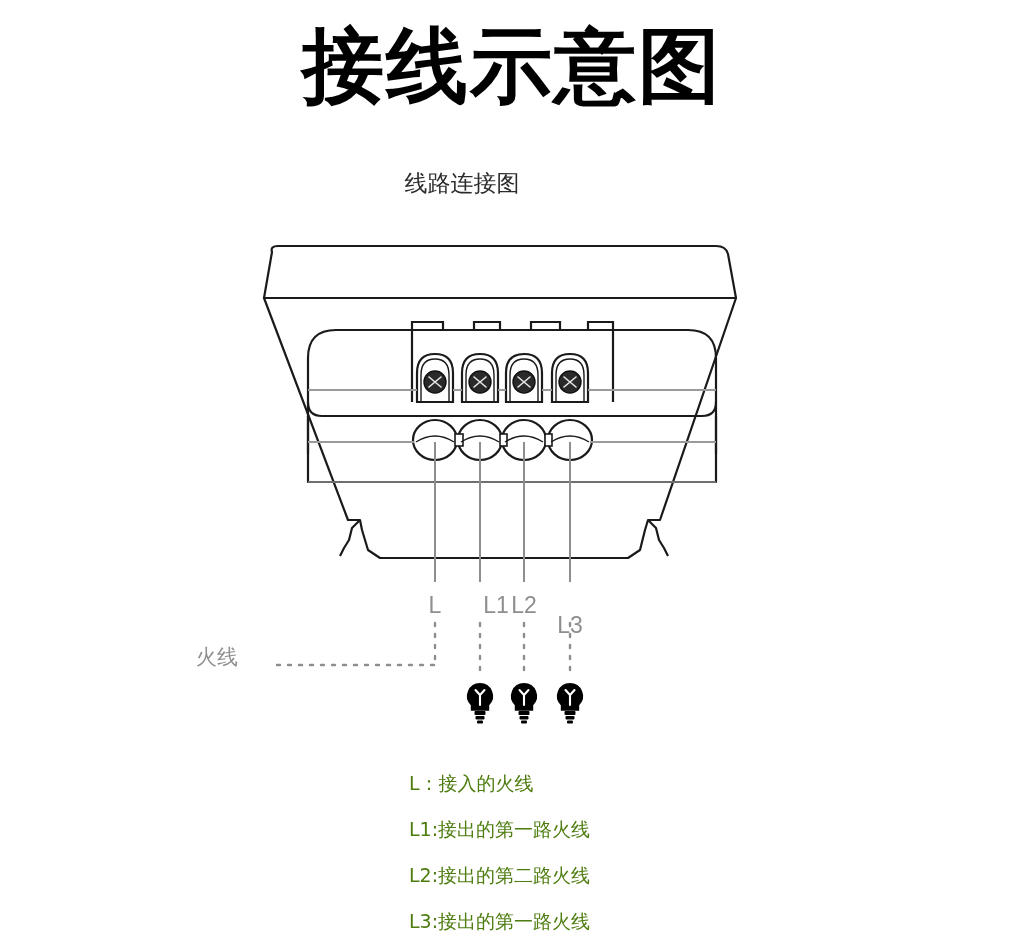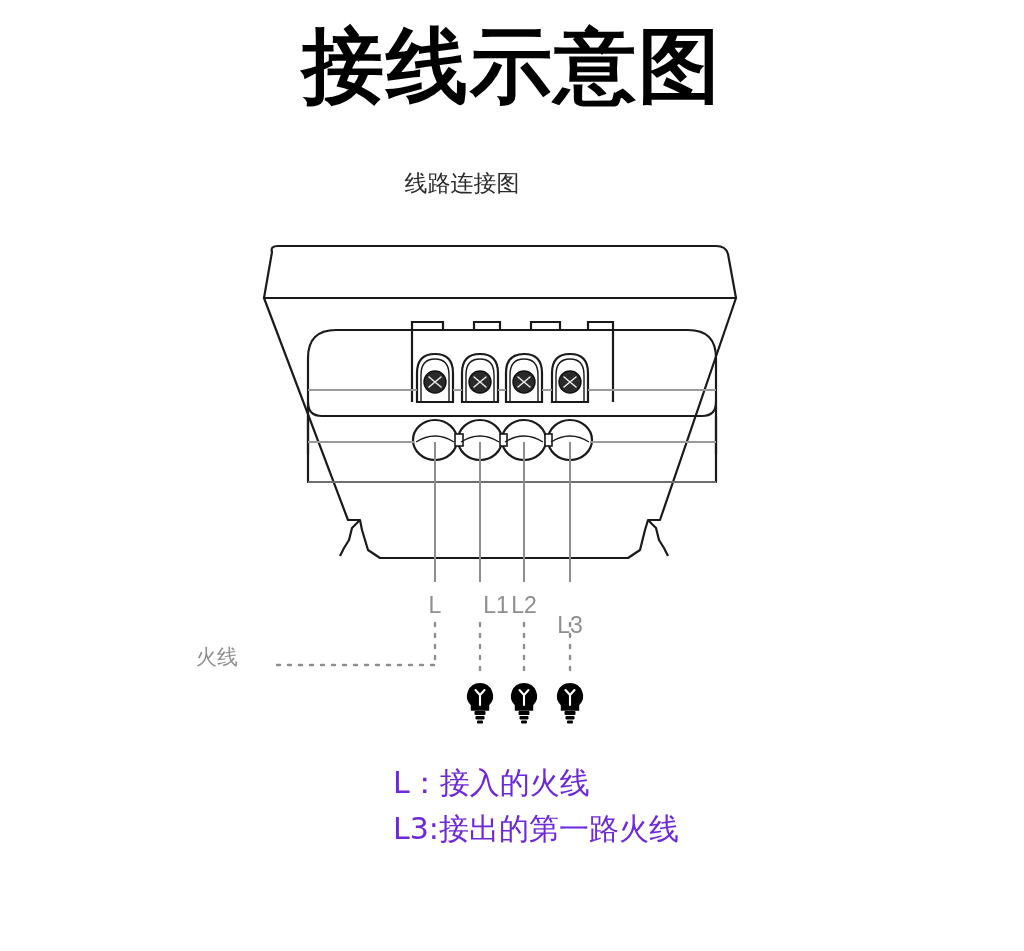--- a/index.html
+++ b/index.html
@@ -85,25 +85,26 @@
   }
 
   
   .legend {
     position: absolute;
     left: 393px;
     top: 760px;
     width: 420px;
   }
   .legend-row {
-    font-size: 30px;
+    font-size: 19px;
     line-height: 46px;
-    color: #6d28d9;
+    color: #4d7c0f;
     font-family: "DejaVu Sans", "Liberation Sans", sans-serif;
     white-space: nowrap;
+    margin-left: 16px;
   }
 </style>
 </head>
 <body style="background: rgb(255, 255, 255);">
 
 <div id="page">
 
   <div class="title">接线示意图</div>
 
   <div class="subtitle">线路连接图</div>
@@ -256,16 +257,18 @@
       <rect x="565.5" y="101" width="9" height="3.5" rx="1"></rect>
       <rect x="567" y="105.5" width="6" height="3" rx="1"></rect>
       <path d="M 570,90 L 570,80 M 570,80 L 565.5,75 M 570,80 L 574.5,75" stroke="#ffffff" stroke-width="2.1" fill="none" stroke-linecap="round"></path>
     </g>
   </svg>
 
   <div class="live-label">火线</div>
 
   <div class="legend">
     <div class="legend-row">L：接入的火线</div>
+    <div class="legend-row">L1:接出的第一路火线</div>
+    <div class="legend-row">L2:接出的第二路火线</div>
     <div class="legend-row">L3:接出的第一路火线</div>
   </div>
 
 </div>
 
 </body></html>

